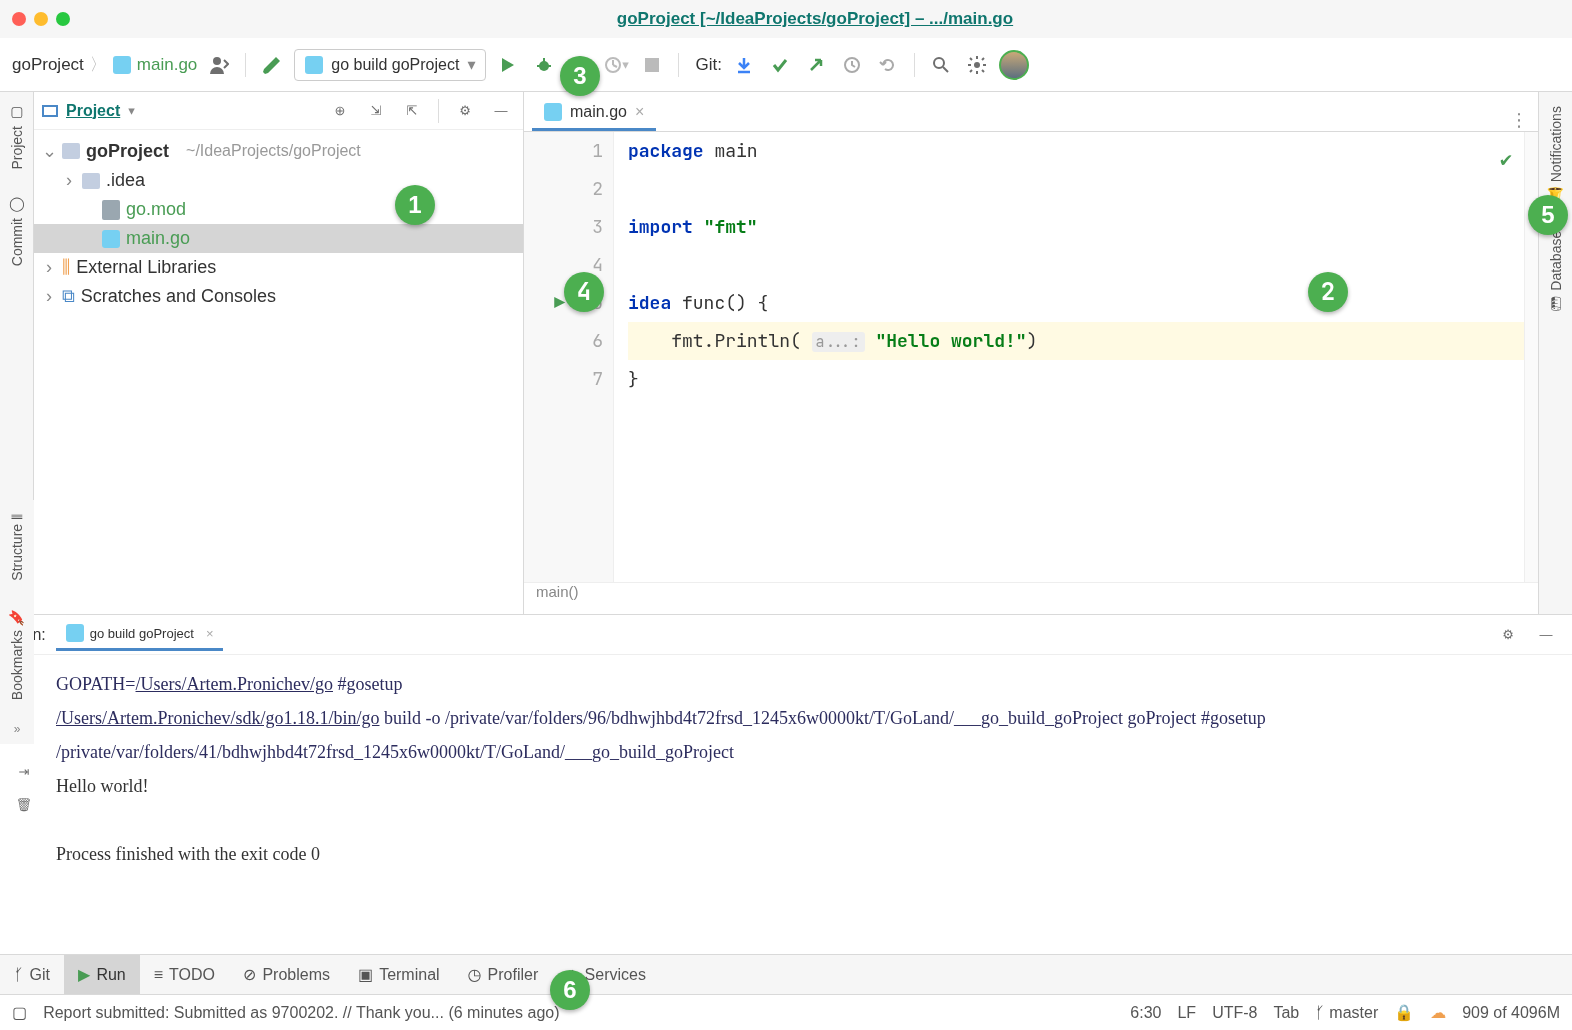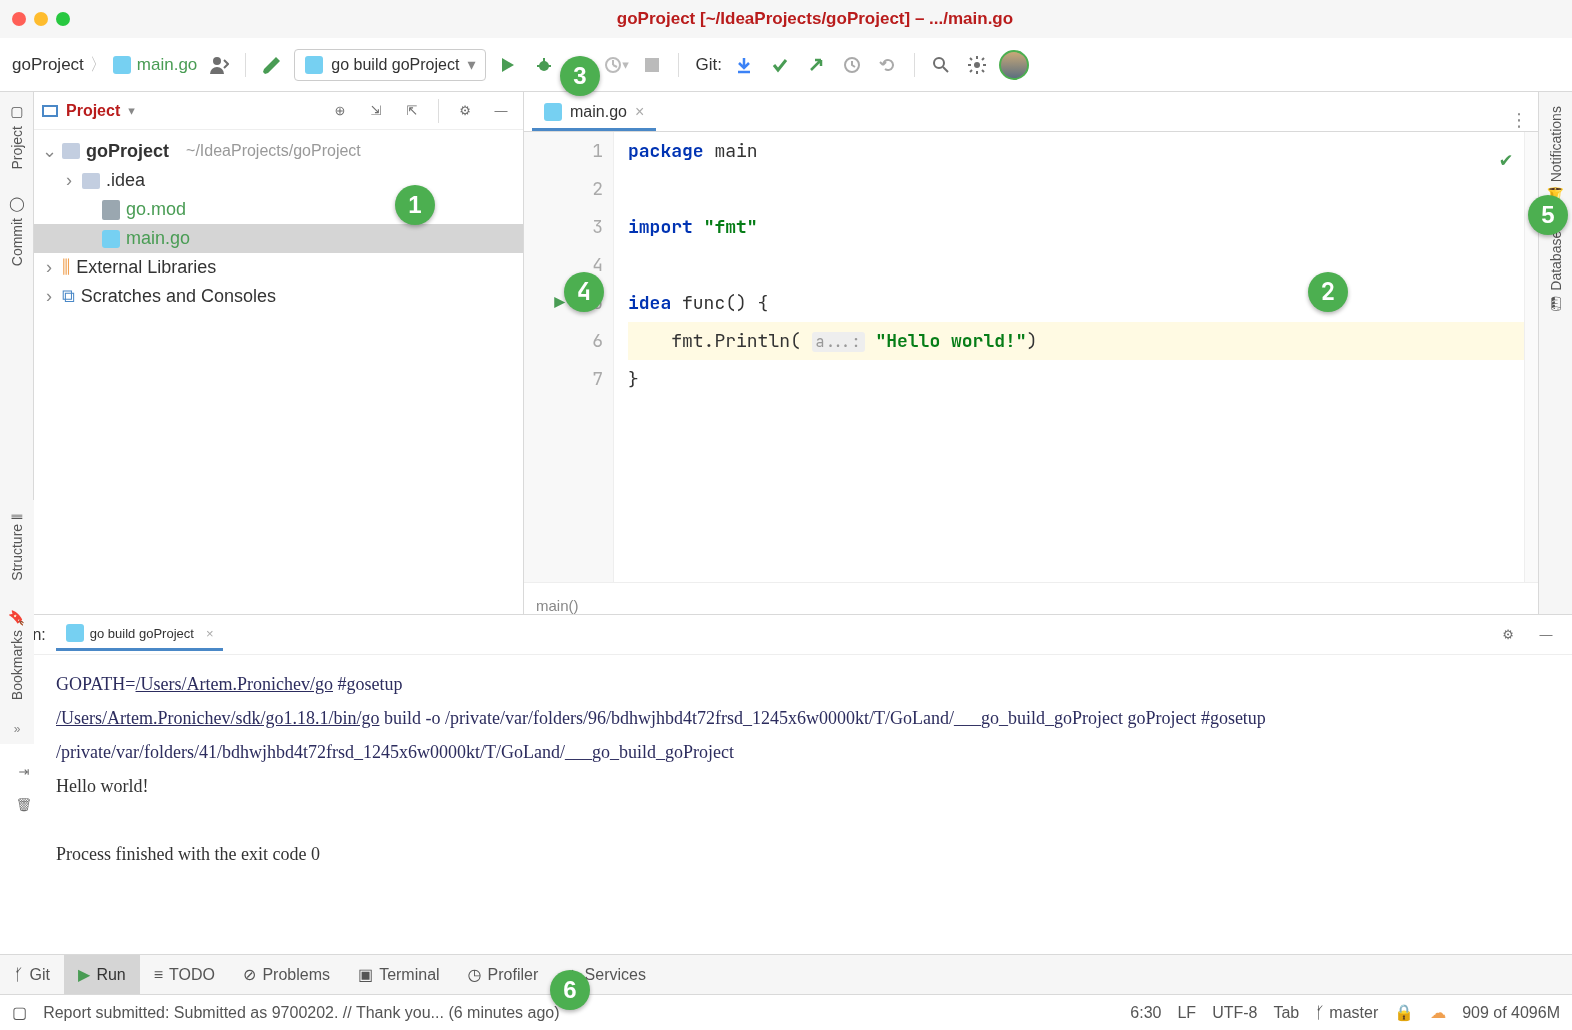--- a/index.html
+++ b/index.html
@@ -1,21 +1,21 @@
 <!DOCTYPE html>
 <html><head>
 <meta charset="utf-8">
 <style>
 * { box-sizing: border-box; margin: 0; padding: 0; }
 body { font-family: -apple-system, "Segoe UI", sans-serif; font-size: 13px; color: #333; background: #fff; width: 1572px; height: 1030px; overflow: hidden; }
 .titlebar { height: 38px; display: flex; align-items: center; padding: 0 12px; background: #f6f6f6; }
 .traffic { display: flex; gap: 8px; }
 .tl { width: 14px; height: 14px; border-radius: 50%; }
 .tl.r { background: #ff5f57; } .tl.y { background: #febc2e; } .tl.g { background: #28c840; }
-.title { flex: 1; text-align: center; font-size: 17px; font-weight: 600; color: #b91c1c; }
+.title { flex: 1; text-align: center; font-size: 17px; font-weight: 600; color: #0f766e; text-decoration: underline; }
 .navbar { height: 54px; display: flex; align-items: center; padding: 0 12px; border-bottom: 1px solid #d9d9d9; background: #fff; gap: 8px; }
 .breadcrumb { display: flex; align-items: center; gap: 6px; font-size: 17px; }
 .breadcrumb .sep { color: #bbb; }
 .gopher { width: 18px; height: 18px; border-radius: 3px; background: #76d0f2; display: inline-block; }
 .breadcrumb .file { color: #499c54; font-weight: 500; }
 .tbtn { width: 28px; height: 28px; display: flex; align-items: center; justify-content: center; cursor: pointer; color: #6e6e6e; }
 .divider { width: 1px; height: 24px; background: #ddd; margin: 0 4px; }
 .runconfig { height: 32px; border: 1px solid #ccc; border-radius: 4px; display: flex; align-items: center; padding: 0 10px; gap: 8px; font-size: 16px; color: #333; cursor: pointer; }
 .git-label { font-size: 17px; color: #333; margin-left: 4px;}
 .avatar { width: 30px; height: 30px; border-radius: 50%; background: linear-gradient(#c9a978,#5d6f7f); border: 2px solid #4CAF50; }
@@ -47,21 +47,21 @@
 .gutterline { height: 38px; position: relative; }
 .gutterplay { position: absolute; right: 38px; color: #499c54; }
 .code { flex: 1; padding-left: 14px; position:relative;}
 .codeline { height: 38px; white-space: pre; }
 .codeline.hl { background: #fffae3; }
 .kw { color: #0033b3; font-weight: 600; }
 .str { color: #067d17; font-weight: 600; }
 .hint { background: #eee; border-radius: 3px; color: #999; padding: 0 4px; font-size: 15px; }
 .check { position: absolute; top: 8px; right: 26px; color: #499c54; font-size: 20px; }
 .minimap { position:absolute; right:0; top:0; width:14px; height:100%; background:#fafafa; border-left:1px solid #eee;}
-.breadbar { height: 32px; border-top: 1px solid #eee; display: flex; align-items: flex-end; padding: 0 12px; color: #888; font-size: 15px; }
+.breadbar { height: 32px; border-top: 1px solid #eee; display: flex; align-items: flex-start; padding: 0 12px; color: #888; font-size: 15px; }
 .runpanel { height: 340px; border-top: 1px solid #d9d9d9; display: flex; flex-direction: column; }
 .runheader { height: 40px; display: flex; align-items: center; padding: 0 12px; gap: 10px; border-bottom: 1px solid #eee; }
 .runheader .label { font-size: 16px; color: #333; }
 .runtab { display: flex; align-items: center; gap: 6px; padding: 6px 10px; border-bottom: 3px solid #4a88c7; }
 .runheader .spacer { flex: 1; }
 .runbody { flex: 1; display: flex; }
 .runtoolbar { width: 48px; display: flex; flex-direction: column; align-items: center; padding-top: 10px; gap: 18px; color: #6e6e6e; }
 .console { flex: 1; font-family: Liberation Serif, serif; font-size: 18px; line-height: 34px; padding: 12px 8px; color: #2c2c5e; overflow: auto; }
 .console .link { color: #2c2c5e; text-decoration: underline; cursor: pointer; }
 .bottombar { height: 40px; display: flex; align-items: center; border-top: 1px solid #d9d9d9; background: #f6f6f6; font-size: 16px; }

